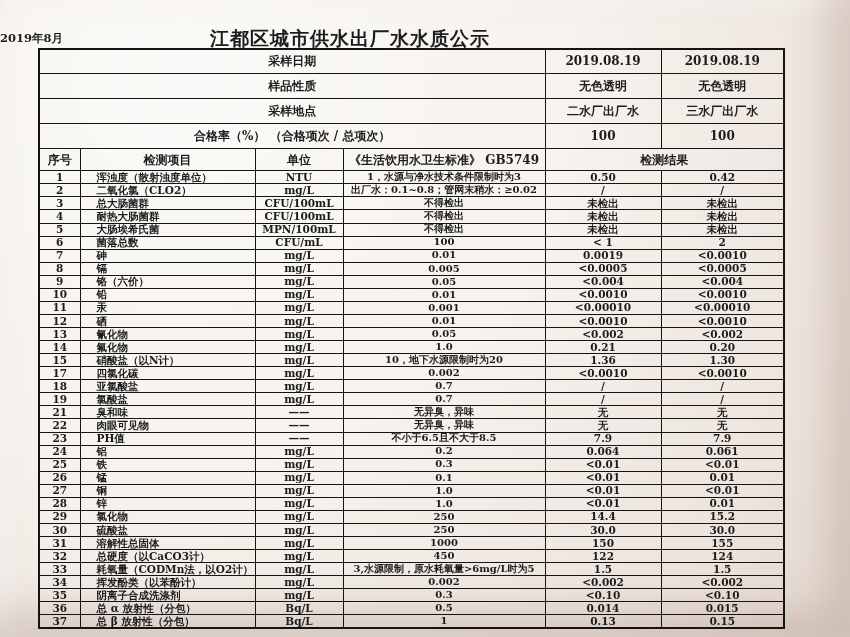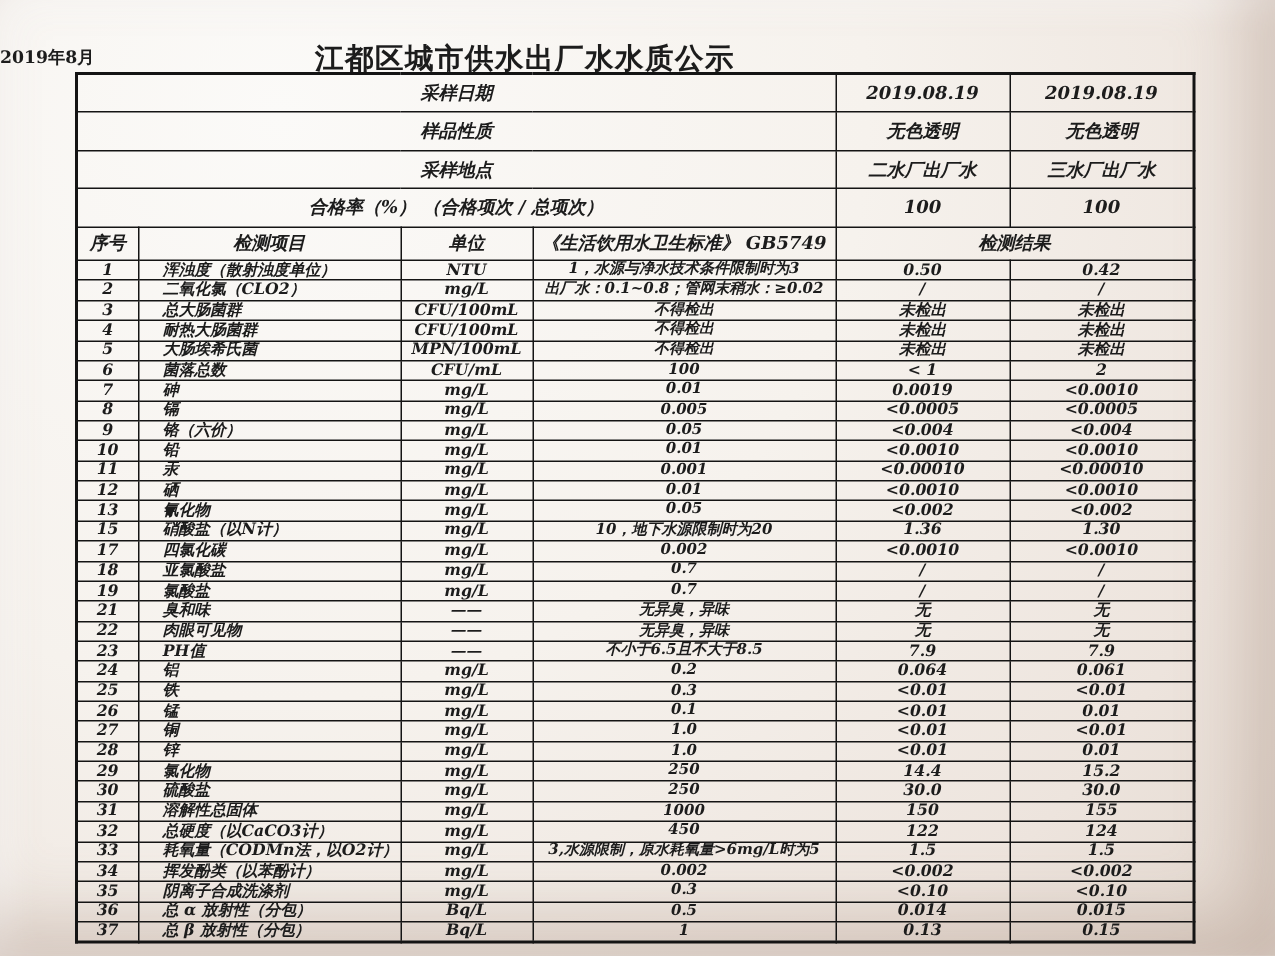--- a/index.html
+++ b/index.html
@@ -15,24 +15,23 @@
   }
   .doc-title{
     position:absolute;top:7px;left:0;width:700px;text-align:center;
     font-size:19px;font-weight:bold;letter-spacing:1px;margin-top:19px;
   }
   .doc-subtitle{
     position:absolute;top:31px;left:0;width:724px;
     font-size:11.5px;font-weight:600;
   }
   table.wq{
-    position:absolute;left:50px;top:48px;width:745px;height:581px;
+    position:absolute;left:38px;top:48px;width:745px;height:581px;
     border-collapse:collapse;table-layout:fixed;
     background:transparent;
-    font-style:italic;
   }
   table.wq td{
     border:1px solid #141414;
     white-space:nowrap;overflow:hidden;
     text-align:center;vertical-align:middle;
     padding:0 2px;line-height:1.05;
   }
   table.wq{border:2px solid #141414;}
   tr.info-row{height:24px;}
   tr.info-row td{font-size:12px;font-weight:bold;}
@@ -189,20 +188,28 @@
         </tr>
         <tr>
           <td class="no">13</td>
           <td class="item">氰化物</td>
           <td class="unit">mg/L</td>
           <td class="std">0.05</td>
           <td class="res">&lt;0.002</td>
           <td class="res">&lt;0.002</td>
         </tr>
         <tr>
+          <td class="no">14</td>
+          <td class="item">氟化物</td>
+          <td class="unit">mg/L</td>
+          <td class="std">1.0</td>
+          <td class="res">0.21</td>
+          <td class="res">0.20</td>
+        </tr>
+        <tr>
           <td class="no">15</td>
           <td class="item">硝酸盐（以N计）</td>
           <td class="unit">mg/L</td>
           <td class="std">10，地下水源限制时为20</td>
           <td class="res">1.36</td>
           <td class="res">1.30</td>
         </tr>
         <tr>
           <td class="no">17</td>
           <td class="item">四氯化碳</td>

